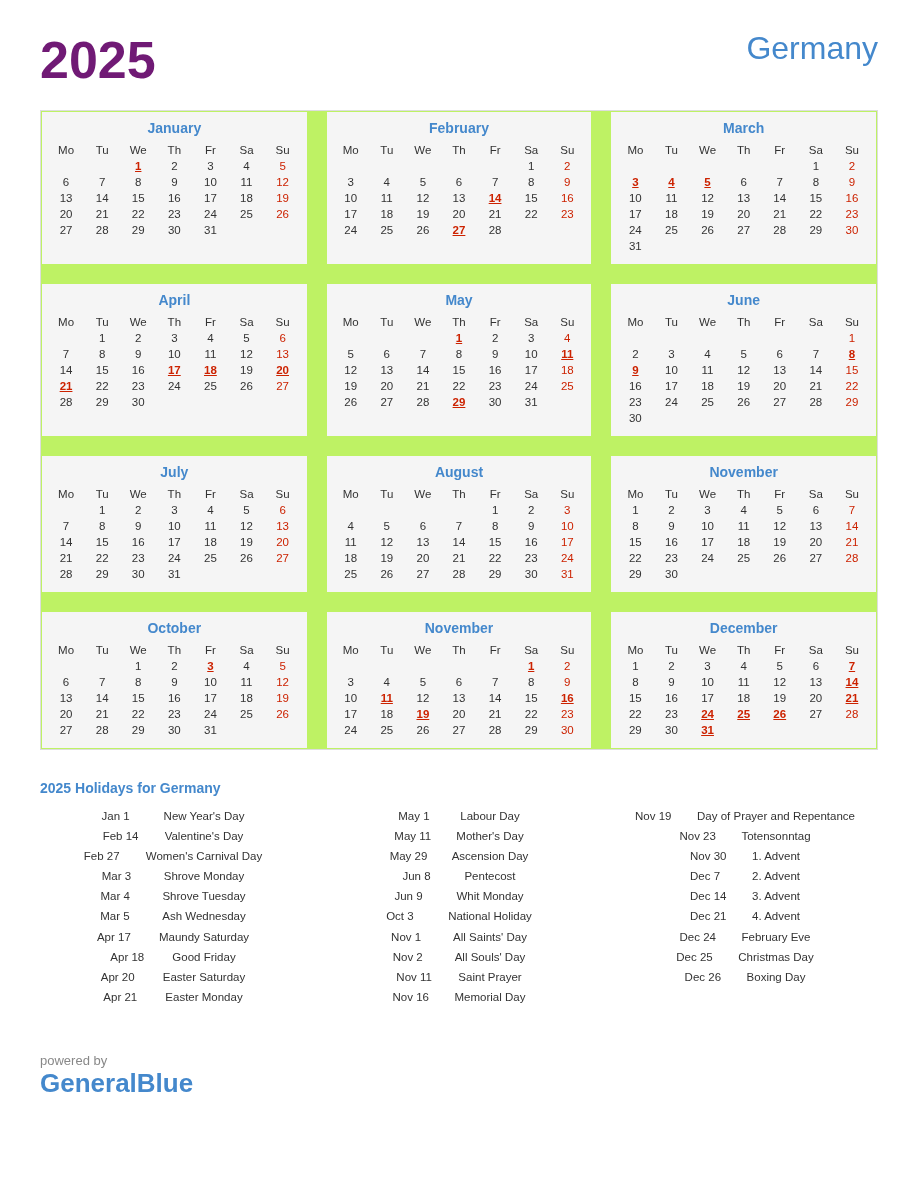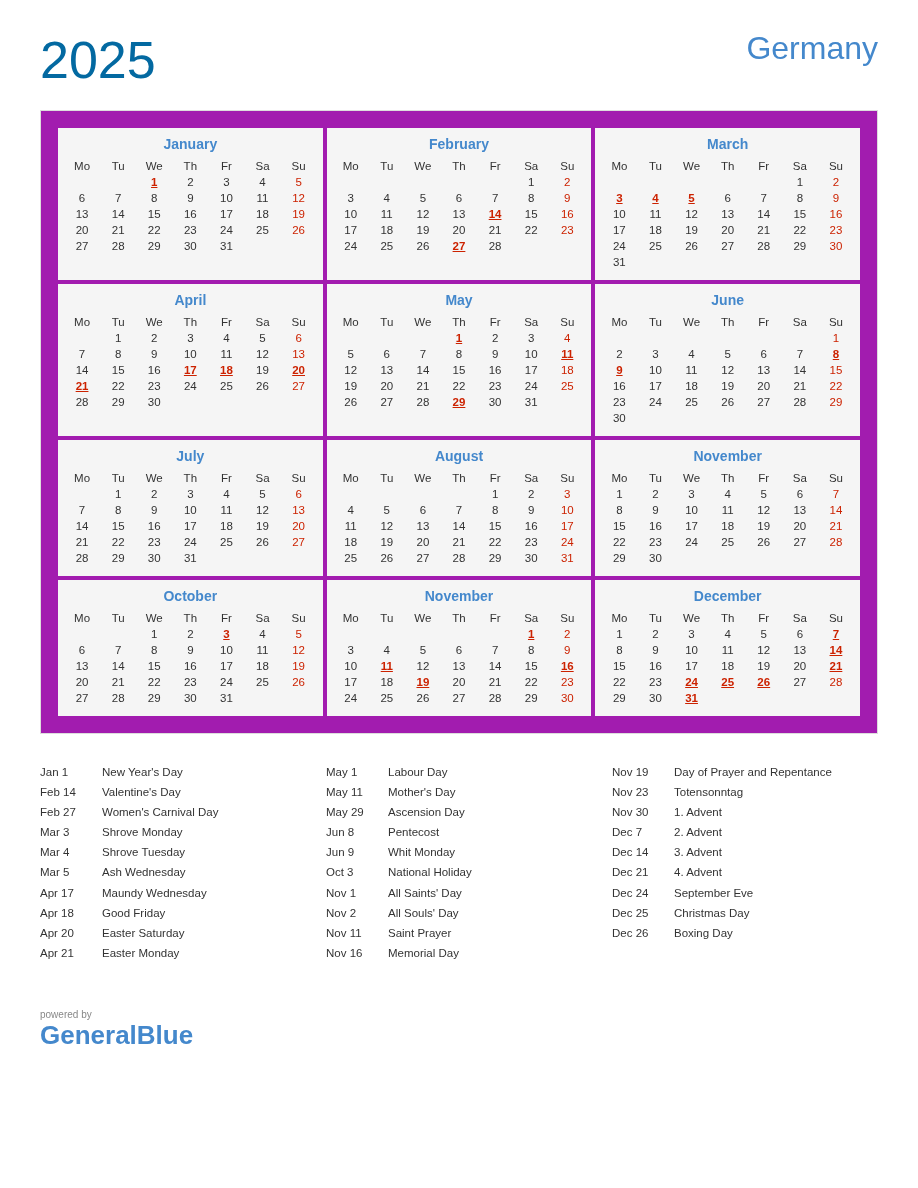--- a/index.html
+++ b/index.html
@@ -12,34 +12,34 @@
       padding: 30px 40px;
     }
     .header {
       display: flex;
       justify-content: space-between;
       align-items: flex-start;
       margin-bottom: 20px;
     }
     .year-title {
       font-size: 52px;
-      font-weight: normal;
-      color: #0369a1;
+      font-weight: bold;
+      color: #701a75;
     }
     .country-title {
       font-size: 32px;
       color: #4488cc;
     }
     .calendar-grid {
       display: grid;
       grid-template-columns: repeat(3, 1fr);
-      gap: 4px;
+      gap: 20px;
       border: 1px solid #ddd;
-      background: #a21caf;
-      padding: 17px;
+      background: #bef264;
+      padding: 1px;
     }
     .month-block {
       background: #f5f5f5;
       padding: 8px 6px 10px;
     }
     .month-name {
       text-align: center;
       color: #4488cc;
       font-size: 14px;
       font-weight: bold;
@@ -84,36 +84,37 @@
       display: grid;
       grid-template-columns: repeat(3, 1fr);
       gap: 0 20px;
     }
     .holiday-item {
       display: flex;
       gap: 3px;
       font-size: 11.5px;
       margin-bottom: 4px;
       line-height: 1.4;
+      justify-content: center;
     }
     .holiday-date {
       min-width: 42px;
       color: #333;
       font-weight: normal;
     }
     .holiday-name {
       color: #333;
       padding-left: 17px;
     }
     .powered-by {
       margin-top: 24px;
       padding-top: 10px;
     }
     .powered-by-text {
-      font-size: 10px;
+      font-size: 13px;
       color: #888;
     }
     .general-blue {
       font-size: 26px;
       font-weight: bold;
       color: #222;
     }
     .general-blue span {
       color: #4488cc;
     }
@@ -897,20 +898,21 @@
             <td></td>
             <td></td>
             <td></td>
           </tr>
         </tbody>
       </table>
     </div>
   </div>
 
 <div class="holidays-section">
+  <div class="holidays-title">2025 Holidays for Germany</div>
   <div class="holidays-columns" id="holidays-columns">
   <div>
         <div class="holiday-item">
           <span class="holiday-date">Jan 1</span>
           <span class="holiday-name">New Year's Day</span>
         </div>
         <div class="holiday-item">
           <span class="holiday-date">Feb 14</span>
           <span class="holiday-name">Valentine's Day</span>
         </div>
@@ -925,21 +927,21 @@
         <div class="holiday-item">
           <span class="holiday-date">Mar 4</span>
           <span class="holiday-name">Shrove Tuesday</span>
         </div>
         <div class="holiday-item">
           <span class="holiday-date">Mar 5</span>
           <span class="holiday-name">Ash Wednesday</span>
         </div>
         <div class="holiday-item">
           <span class="holiday-date">Apr 17</span>
-          <span class="holiday-name">Maundy Wednesday</span>
+          <span class="holiday-name">Maundy Saturday</span>
         </div>
         <div class="holiday-item">
           <span class="holiday-date">Apr 18</span>
           <span class="holiday-name">Good Friday</span>
         </div>
         <div class="holiday-item">
           <span class="holiday-date">Apr 20</span>
           <span class="holiday-name">Easter Saturday</span>
         </div>
         <div class="holiday-item">
@@ -1009,21 +1011,21 @@
         <div class="holiday-item">
           <span class="holiday-date">Dec 14</span>
           <span class="holiday-name">3. Advent</span>
         </div>
         <div class="holiday-item">
           <span class="holiday-date">Dec 21</span>
           <span class="holiday-name">4. Advent</span>
         </div>
         <div class="holiday-item">
           <span class="holiday-date">Dec 24</span>
-          <span class="holiday-name">September Eve</span>
+          <span class="holiday-name">February Eve</span>
         </div>
         <div class="holiday-item">
           <span class="holiday-date">Dec 25</span>
           <span class="holiday-name">Christmas Day</span>
         </div>
         <div class="holiday-item">
           <span class="holiday-date">Dec 26</span>
           <span class="holiday-name">Boxing Day</span>
         </div>
       </div>

